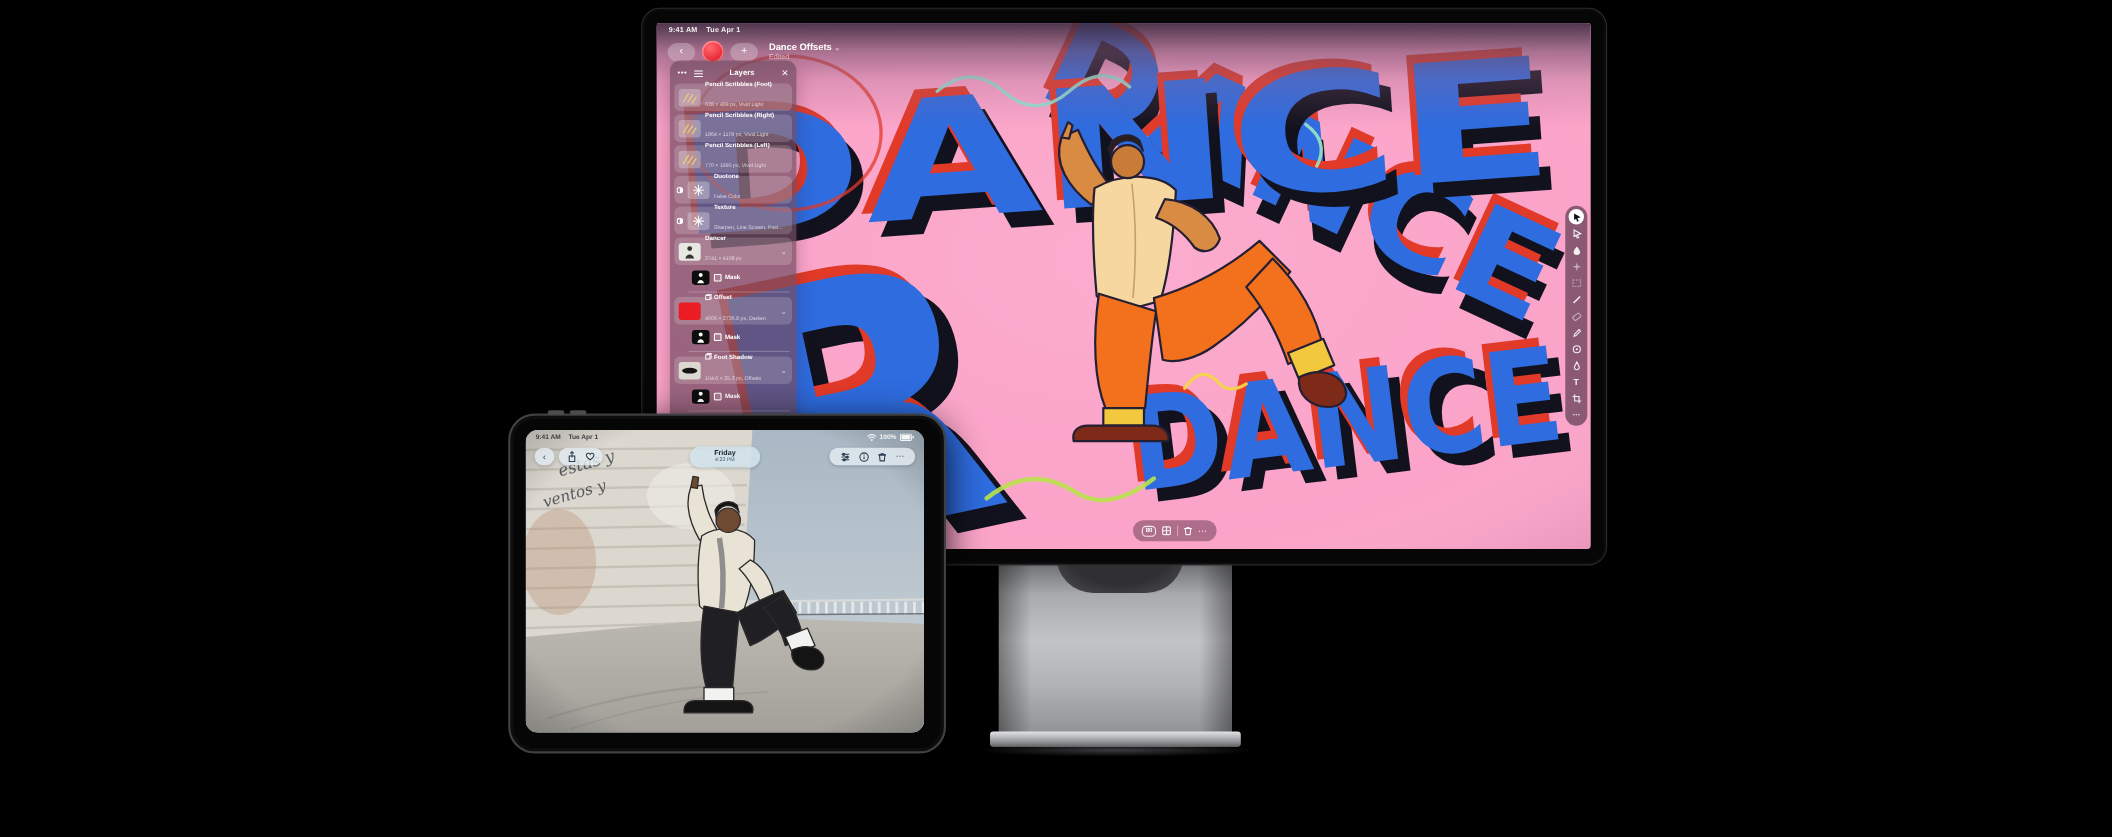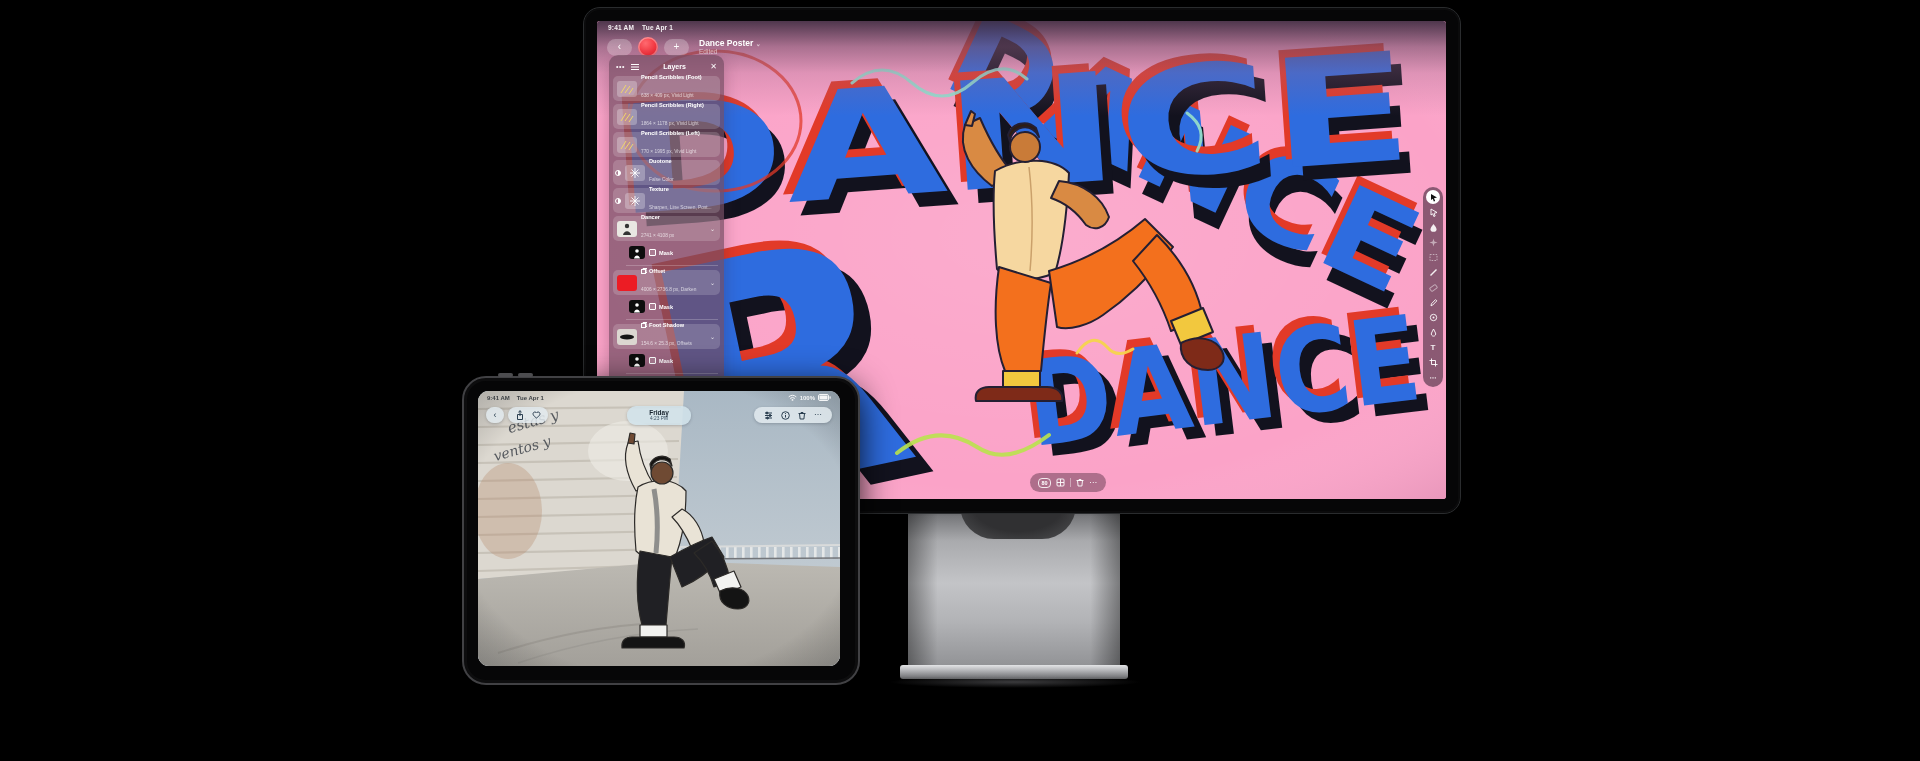--- a/index.html
+++ b/index.html
@@ -183,21 +183,21 @@
 
       <div class="mac-toolbar">
         <div class="pillbtn">
           <span>‹</span>
         </div>
         <div class="appdot"></div>
         <div class="pillbtn">
           <span>+</span>
         </div>
         <div class="doc-title">
-          <div class="t"><span>Dance Poster</span>
+          <div class="t"><span>Dance Offsets</span>
             <span class="chev">⌄</span></div>
           <div class="s">Edited</div>
         </div>
       </div>
 
       <div class="layers-panel">
         <div class="lp-head">
           <span class="dots">•••</span>
           <span style="width:6px"></span>
           <svg width="8" height="8" viewBox="0 0 8 8">

